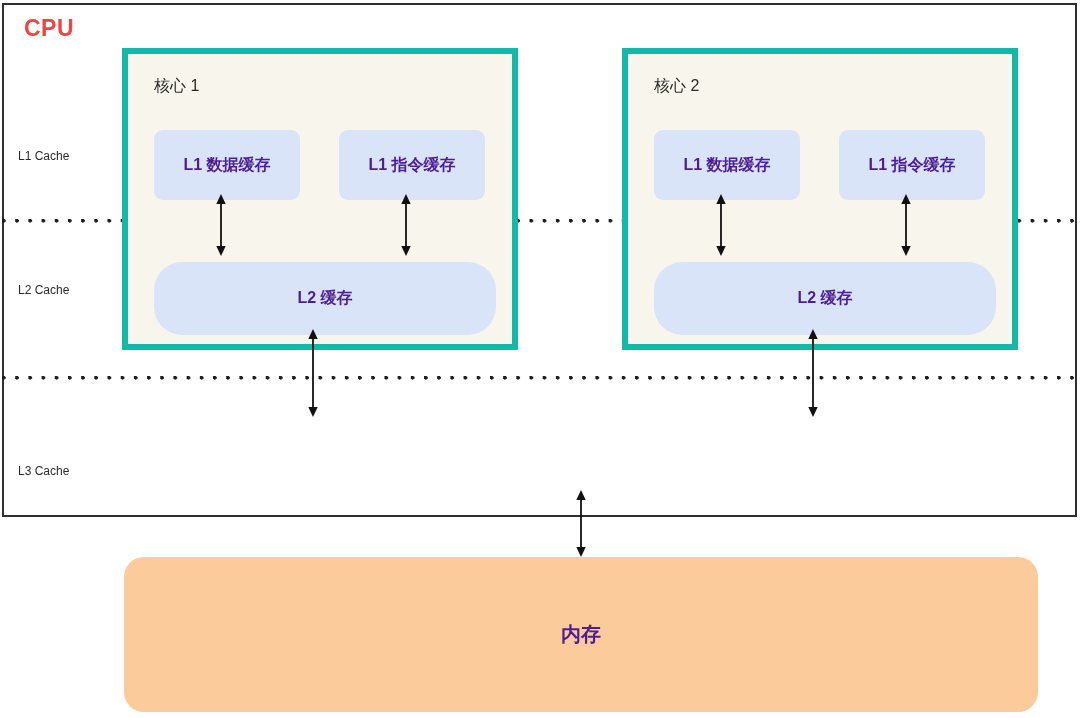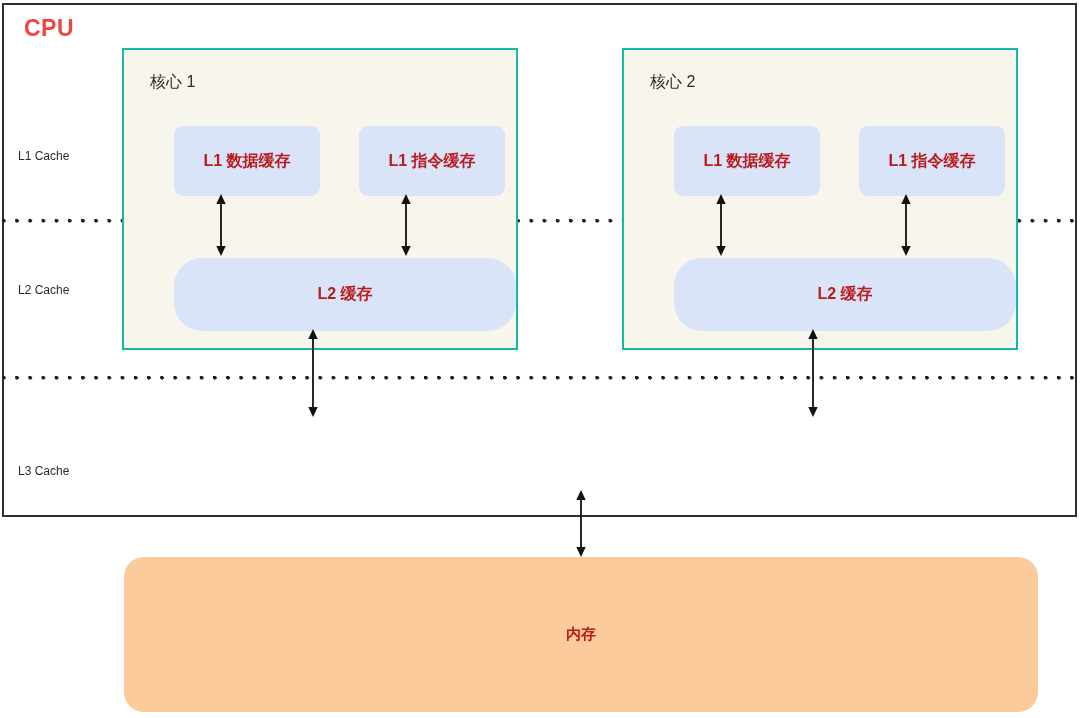--- a/index.html
+++ b/index.html
@@ -68,21 +68,21 @@
   .dotted-rule.d1 { top: 219px; }
   .dotted-rule.d2 { top: 376px; }
 
   
   .core-box {
     position: absolute;
     top: 48px;
     width: 396px;
     height: 302px;
     background: #f8f5ec;
-    border: 2px solid #14b8a6;
+    border: 6px solid #14b8a6;
     box-sizing: border-box;
   }
   .core-box.core1 { left: 122px; }
   .core-box.core2 { left: 622px; }
 
   .core-title {
     position: absolute;
     left: 26px;
     top: 22px;
     font-size: 16px;
@@ -93,24 +93,23 @@
   
   .cache-block {
     position: absolute;
     background: #dae4f8;
     border-radius: 9px;
     display: flex;
     align-items: center;
     justify-content: center;
     font-size: 16px;
     font-weight: bold;
-    color: #b91c1c;
+    color: #4c1d95;
     white-space: nowrap;
     box-sizing: border-box;
-    margin-left: 24px;
   }
 
   
   .l1-data {
     left: 26px;
     top: 76px;
     width: 146px;
     height: 70px;
   }
   .l1-inst {
@@ -150,23 +149,23 @@
     position: absolute;
     left: 124px;
     top: 557px;
     width: 914px;
     height: 155px;
     background: #fbcb9c;
     border-radius: 20px;
     display: flex;
     align-items: center;
     justify-content: center;
-    font-size: 15px;
-    font-weight: bold;
-    color: #b91c1c;
+    font-size: 20px;
+    font-weight: bold;
+    color: #4c1d95;
   }
 
   
   .arrow {
     position: absolute;
     overflow: visible;
   }
   .arrow svg { display: block; overflow: visible; }
 </style>
 </head>

